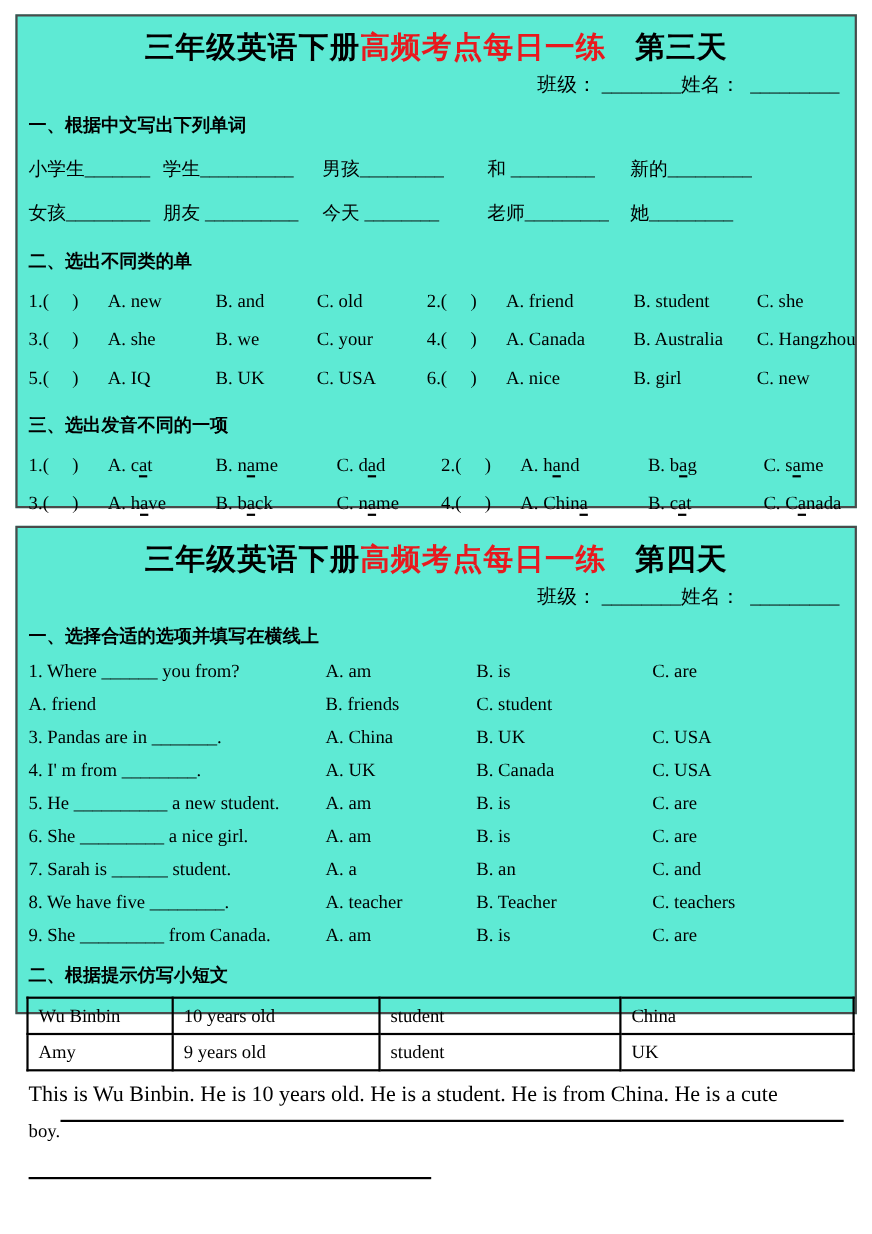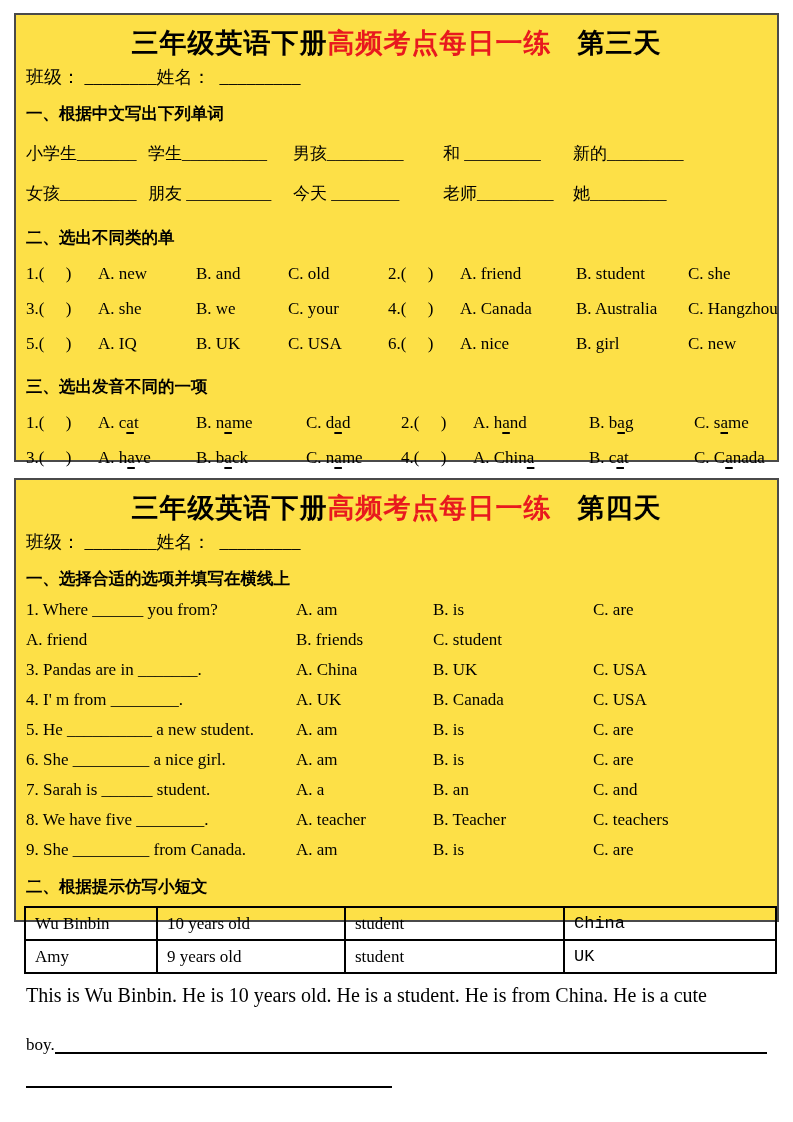--- a/index.html
+++ b/index.html
@@ -6,33 +6,34 @@
   body{
     width:793px;height:1122px;overflow:hidden;
     font-family:"Liberation Serif","DejaVu Serif",serif;
     color:#000;
   }
   .sheet{
     border:2px solid #4a4a4a;
     margin:13px 14px 0 14px;
     padding:0 10px;
     box-sizing:border-box;
-    background:#fde047;
+    background:#5eead4;
   }
   .sheet-title{
     text-align:center;
     font-size:27px;
     font-weight:700;
     margin-top:10px;
     letter-spacing:1px;
     white-space:pre;
   }
   .title-red{color:#e8191e;}
   .title-day{margin-left:26px;}
   .class-line{
+    text-align:right;
     font-size:18px;
     margin-top:4px;
     padding-right:4px;
     white-space:pre;
   }
   .sec-heading{
     font-size:16.5px;
     font-weight:700;
     margin-top:14px;
     font-family:"Liberation Serif","DejaVu Serif",serif;
@@ -72,30 +73,30 @@
     margin-left:-2px;
     table-layout:fixed;
     width:719px;
   }
   .prompt-table td{
     border:2px solid #000;
     height:31px;
     padding:0 0 0 9px;
     font-size:17px;
   }
-  .col1{width:121px;} .col2{width:177px;} .col3{width:208px;} .col4{width:201px;font-family:Liberation Mono, monospace;}
+  .col1{width:121px;} .col2{width:177px;} .col3{width:208px;} .col4{width:201px;}
   .passage-line{
     font-size:20px;
     margin-top:10px;
     line-height:22px;
   }
   .boy-line{
     display:flex;
-    align-items:flex-end;
-    margin-top:28px;
+    align-items:flex-start;
+    margin-top:12px;
   }
   .boy-line .txt{font-size:17px;line-height:22px;flex:0 0 auto;}
   .fill-rule{
     flex:1 1 auto;
     border-bottom:2px solid #000;
     margin-bottom:2px;
   }
   .blank-rule{
     width:366px;
     border-bottom:2px solid #000;

